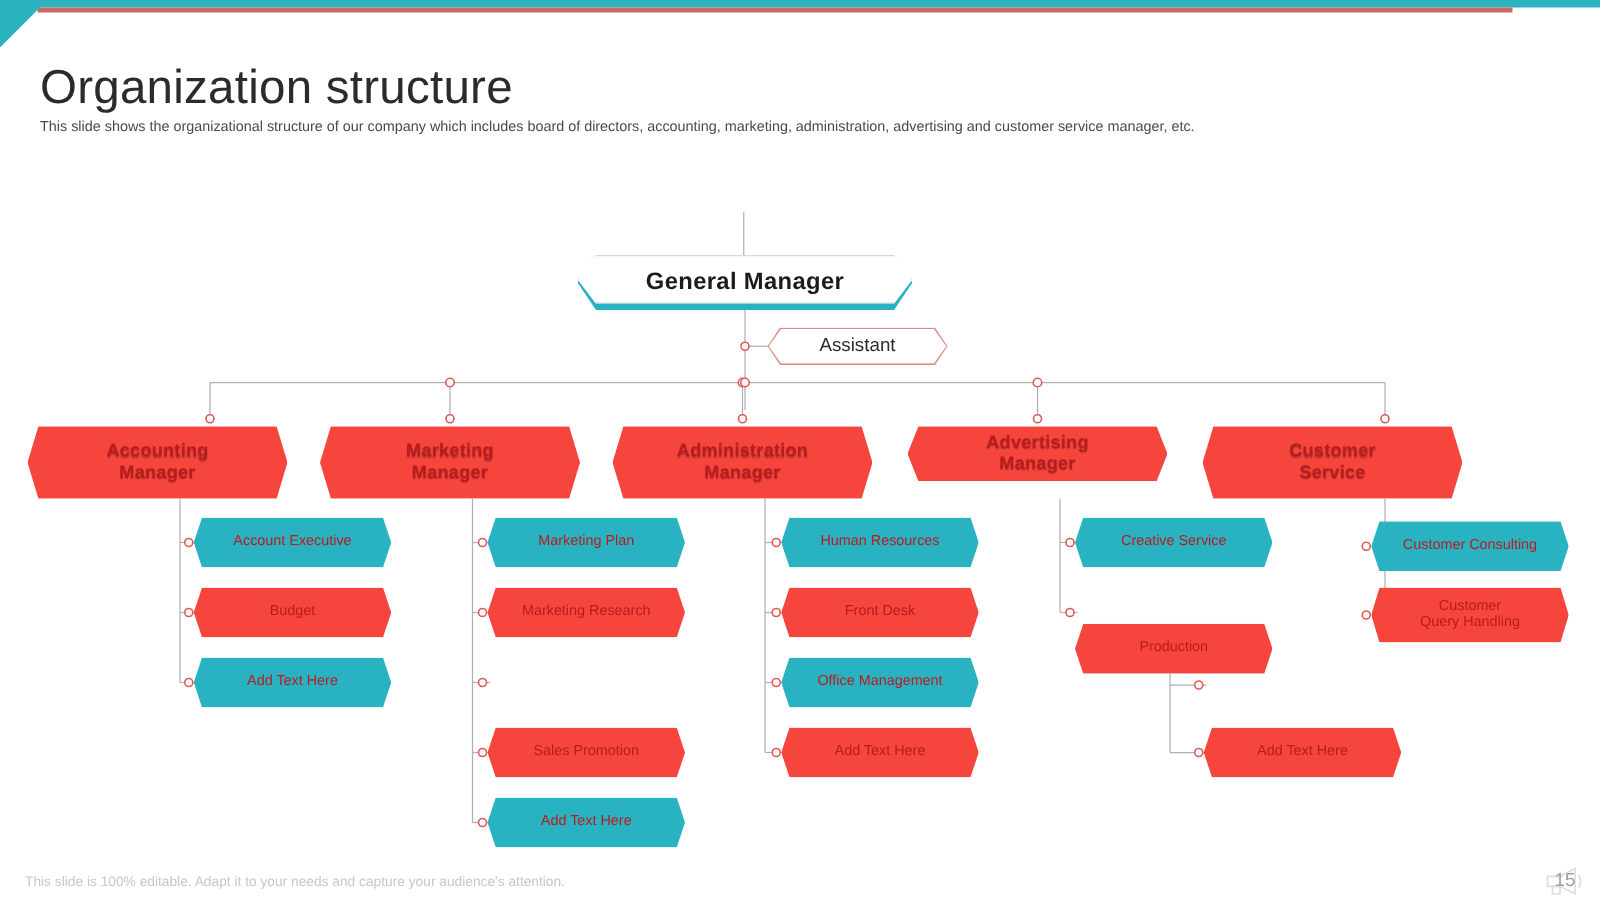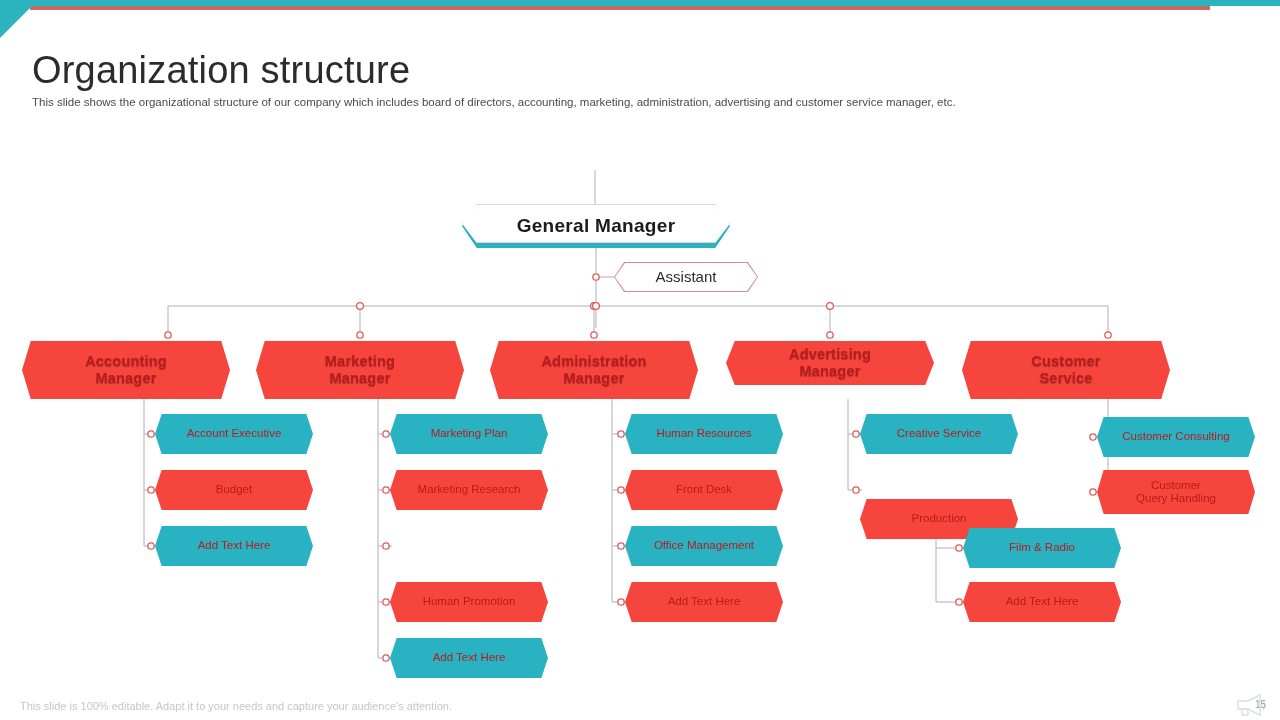--- a/index.html
+++ b/index.html
@@ -18,22 +18,22 @@
   
   #page-title{position:absolute;left:32px;top:24px;font-size:38px;color:#2b2b2b;
      font-weight:400;letter-spacing:.2px;white-space:nowrap;}
   #page-subtitle{position:absolute;left:32px;top:84px;width:1000px;font-size:11.5px;
      color:#4a4a4a;white-space:nowrap;}
 
   
   #footer-note{position:absolute;left:0;top:700px;width:1280px;text-align:left;
      font-size:11px;color:#c7c7c7;margin-left:20px;}
   #page-badge{position:absolute;left:1238px;top:694px;width:28px;height:22px;}
-  #page-badge .num{position:absolute;left:0;top:0;width:28px;text-align:right;
-     font-size:10px;color:#9aa0a6;line-height:22px;}
+  #page-badge .num{position:absolute;left:0;top:0;width:28px;text-align:center;
+     font-size:15px;color:#9aa0a6;line-height:22px;}
   #page-badge svg{position:absolute;left:-4px;top:-2px;opacity:.35;}
 
   
   #chart{position:absolute;left:0;top:0;width:1280px;height:720px;}
   #wires{position:absolute;left:0;top:0;width:1280px;height:720px;pointer-events:none;}
 
   
   .hex{position:absolute;display:flex;align-items:center;justify-content:center;
      text-align:center;box-sizing:border-box;}
   .hex .lbl{position:relative;z-index:2;line-height:1.16;}
@@ -192,21 +192,21 @@
     <div class="hex hex-teal sub" style="left: 390px; top: 414px; width: 158px; height: 40px;">
       <div class="hex-shape"></div>
       <span class="lbl">Marketing Plan</span>
     </div>
     <div class="hex hex-red sub" style="left: 390px; top: 470px; width: 158px; height: 40px;">
       <div class="hex-shape"></div>
       <span class="lbl">Marketing Research</span>
     </div>
     <div class="hex hex-red sub" style="left: 390px; top: 582px; width: 158px; height: 40px;">
       <div class="hex-shape"></div>
-      <span class="lbl">Human Promotion</span>
+      <span class="lbl">Sales Promotion</span>
     </div>
     <div class="hex hex-teal sub" style="left: 390px; top: 638px; width: 158px; height: 40px;">
       <div class="hex-shape"></div>
       <span class="lbl">Add Text Here</span>
     </div>
     <div class="hex hex-teal sub" style="left: 625px; top: 414px; width: 158px; height: 40px;">
       <div class="hex-shape"></div>
       <span class="lbl">Human Resources</span>
     </div>
     <div class="hex hex-red sub" style="left: 625px; top: 470px; width: 158px; height: 40px;">
@@ -221,24 +221,20 @@
       <div class="hex-shape"></div>
       <span class="lbl">Add Text Here</span>
     </div>
     <div class="hex hex-teal sub" style="left: 860px; top: 414px; width: 158px; height: 40px; justify-content: center;">
       <div class="hex-shape"></div>
       <span class="lbl">Creative  Service</span>
     </div>
     <div class="hex hex-red sub" style="left: 860px; top: 470px; width: 158px; height: 40px; margin-top: 29px;">
       <div class="hex-shape"></div>
       <span class="lbl">Production</span>
-    </div>
-    <div class="hex hex-teal sub" style="left: 963px; top: 528px; width: 158px; height: 40px;">
-      <div class="hex-shape"></div>
-      <span class="lbl">Film &amp; Radio</span>
     </div>
     <div class="hex hex-red sub" style="left: 963px; top: 582px; width: 158px; height: 40px;">
       <div class="hex-shape"></div>
       <span class="lbl">Add Text Here</span>
     </div>
     <div class="hex hex-teal sub" style="left: 1097px; top: 417px; width: 158px; height: 40px;">
       <div class="hex-shape"></div>
       <span class="lbl">Customer Consulting</span>
     </div>
     <div class="hex hex-red sub" style="left: 1097px; top: 470px; width: 158px; height: 44px;">

